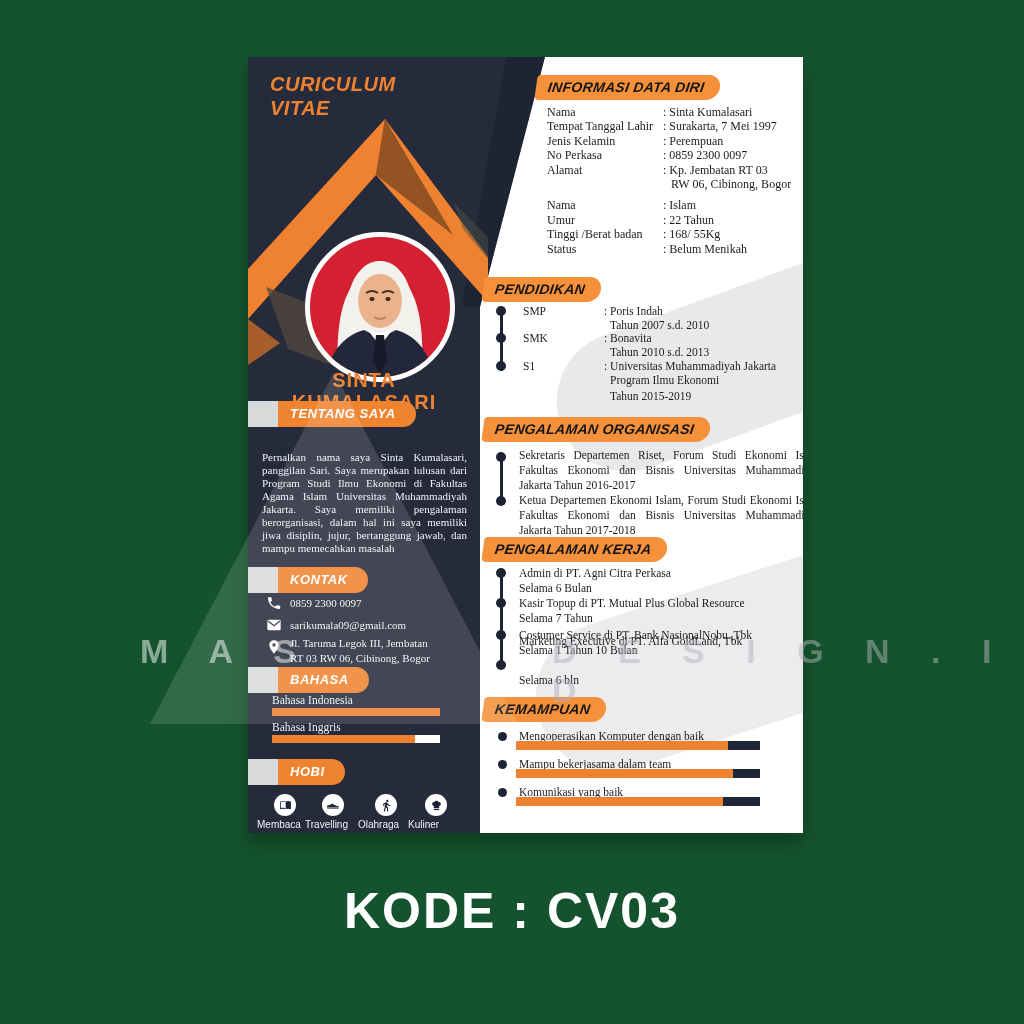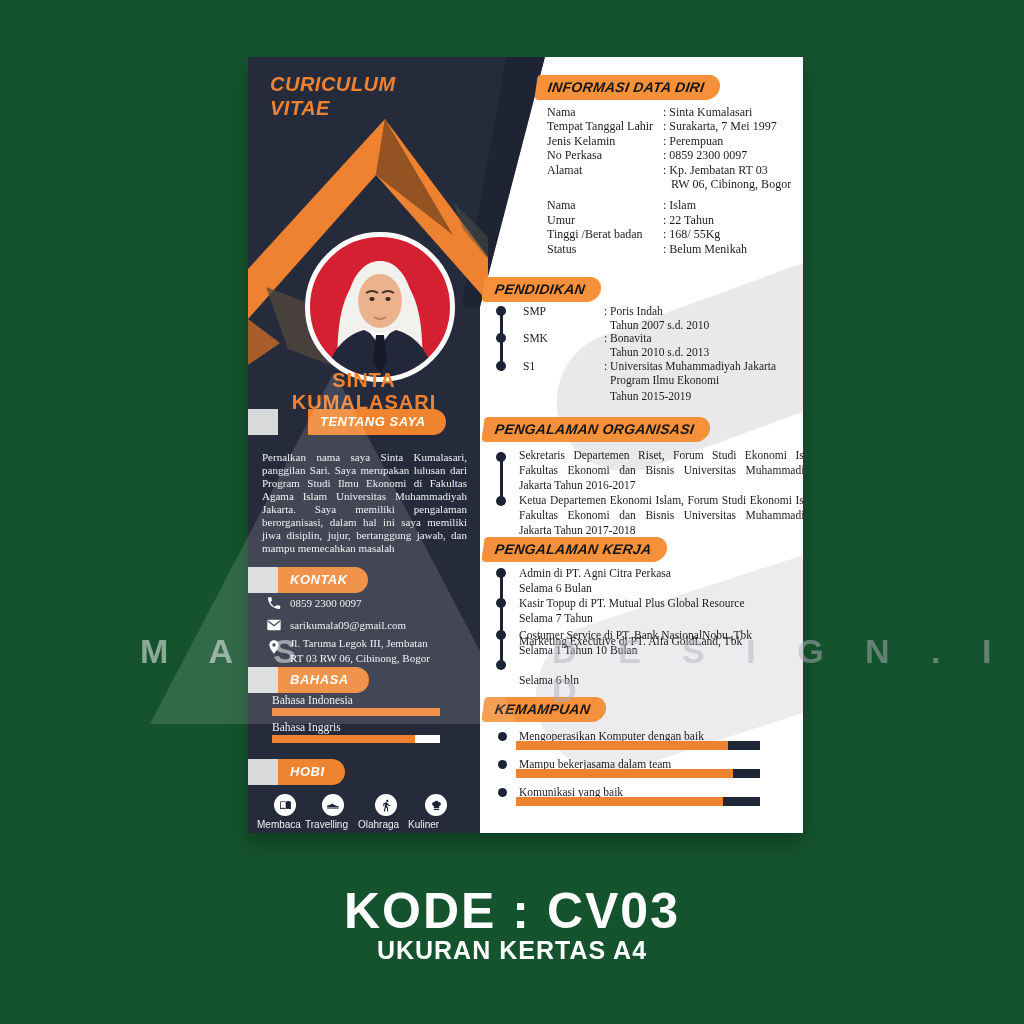--- a/index.html
+++ b/index.html
@@ -108,21 +108,21 @@
           <path d="M57,92 L70,109 L83,92 L70,97 Z" fill="#ffffff"></path>
           <path d="M66,98 L74,98 L77,126 L70,135 L63,126 Z" fill="#161a28"></path>
         </svg>
       </div>
 
       <div class="nameBlock">
         <div>SINTA</div>
         <div>KUMALASARI</div>
       </div>
 
-      <div class="spill" style="top:352px;gap:30px;">
+      <div class="spill" style="top:344px;">
         <span class="notch"></span>
         <span class="pbody">TENTANG SAYA</span>
       </div>
       <div class="sideText" style="left:14px; top:394px; width:205px; line-height:13px; text-align:justify;">Pernalkan nama saya Sinta Kumalasari, panggilan Sari. Saya merupakan lulusan dari Program Studi Ilmu Ekonomi di Fakultas Agama Islam Universitas Muhammadiyah Jakarta. Saya memiliki pengalaman berorganisasi, dalam hal ini saya memiliki jiwa disiplin, jujur, bertanggung jawab, dan mampu memecahkan masalah</div>
 
       <div class="spill" style="top:510px;">
         <span class="notch"></span>
         <span class="pbody">KONTAK</span>
       </div>
       <svg class="cicon" style="top:538px;" viewBox="0 0 24 24">
@@ -285,14 +285,13 @@
     <div class="skillBar" style="top:740px;">
       <div class="fill" style="width: 85%;"></div>
     </div>
   </div>
 
   <div id="wmTri"></div>
   <div id="wmR" class="wmTxt">D E S I G N . I D</div>
   <div id="wmL" class="wmTxt">M A S</div>
 
   <div id="kode">KODE : CV03</div>
-  <div id="ukuran">UKURAN KERTAS A4</div>
 </div>
 
 </body></html>

